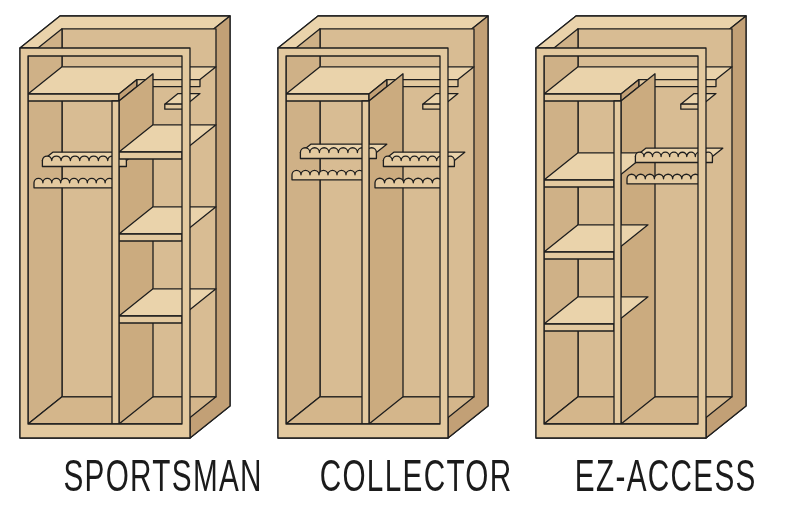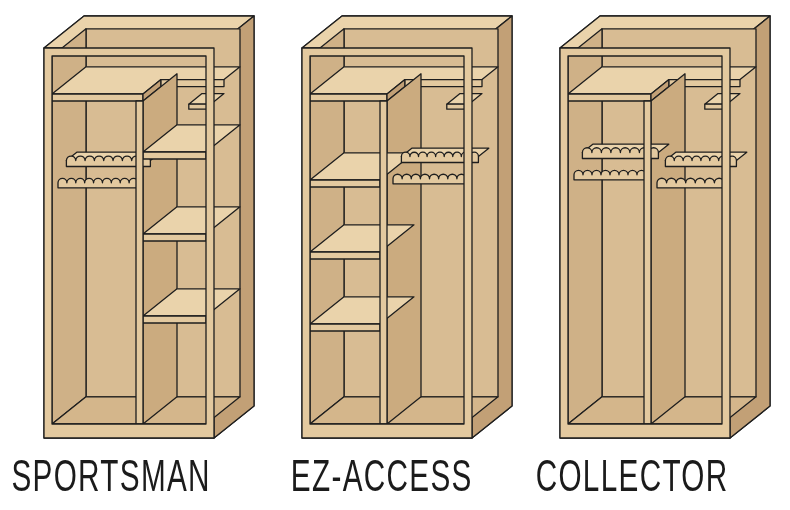--- a/index.html
+++ b/index.html
@@ -4,21 +4,21 @@
 <style>
   html,body{margin:0;padding:0;}
   body{
     width:790px;height:510px;background:#ffffff;overflow:hidden;
     font-family:"Liberation Sans",sans-serif;
   }
   .board{
     display:flex;justify-content:space-between;
     padding:4px 12px 0 12px;box-sizing:border-box;width:790px;
   }
-  figure{margin:0;width:250px;display:flex;flex-direction:column;align-items:flex-end;}
+  figure{margin:0;width:250px;display:flex;flex-direction:column;align-items:flex-start;}
   .cab{display:block;}
   figcaption{
     margin-top:4px;font-size:45px;font-weight:normal;letter-spacing:2px;
     transform:scaleX(0.66);transform-origin:center top;white-space:nowrap;
     color:#1b1b1b;
   }
 </style>
 </head>
 <body>
 
@@ -55,20 +55,47 @@
   </figure>
 
   <figure>
     <svg class="cab" width="226" height="442" viewBox="0 0 226 442">
         <path d="M8.0,434.0 L 8.0,44.0 L 48.0,12.0 L 218.0,12.0 L 218.0,402.0 L 178.0,434.0 Z" fill="#d8bc93" stroke="#1e1e1e" stroke-width="1.3" stroke-linejoin="round"></path>
         <path d="M8.0,44.0 L 178.0,44.0 L 218.0,12.0 L 48.0,12.0 Z" fill="#ead3ab" stroke="#1e1e1e" stroke-width="1.3" stroke-linejoin="round"></path>
         <path d="M178.0,44.0 L 218.0,12.0 L 218.0,402.0 L 178.0,434.0 Z" fill="#c2a076" stroke="#1e1e1e" stroke-width="1.3" stroke-linejoin="round"></path>
         <path d="M50.0,24.8 L 204.0,24.8 L 204.0,392.8 L 50.0,392.8 Z" fill="#d8bc93" stroke="#1e1e1e" stroke-width="1.3" stroke-linejoin="round"></path>
         <path d="M16.0,52.0 L 50.0,24.8 L 50.0,392.8 L 16.0,420.0 Z" fill="#cfb187" stroke="#1e1e1e" stroke-width="1.3" stroke-linejoin="round"></path>
         <path d="M16.0,420.0 L 170.0,420.0 L 204.0,392.8 L 50.0,392.8 Z" fill="#d4b68b" stroke="#1e1e1e" stroke-width="1.3" stroke-linejoin="round"></path>
+        <path d="M16.0,90.0 L 99.0,90.0 L 117.0,75.6 L 188.0,75.6 L 204.0,62.8 L 50.0,62.8 Z" fill="#ead3ab" stroke="#1e1e1e" stroke-width="1.3" stroke-linejoin="round"></path>
+        <path d="M16.0,90.0 L 99.0,90.0 L 99.0,97.0 L 16.0,97.0 Z" fill="#e3c99f" stroke="#1e1e1e" stroke-width="1.3" stroke-linejoin="round"></path>
+        <path d="M99.0,90.0 L 117.0,75.6 L 117.0,82.6 L 99.0,97.0 Z" fill="#c2a076" stroke="#1e1e1e" stroke-width="1.3" stroke-linejoin="round"></path>
+        <path d="M117.0,75.6 L 188.0,75.6 L 188.0,82.6 L 117.0,82.6 Z" fill="#e3c99f" stroke="#1e1e1e" stroke-width="1.3" stroke-linejoin="round"></path>
+        <path d="M152.8,100.2 L 174.8,100.2 L 188.0,89.6 L 166.0,89.6 Z" fill="#ead3ab" stroke="#1e1e1e" stroke-width="1.3" stroke-linejoin="round"></path>
+        <path d="M152.8,100.2 L 174.8,100.2 L 174.8,105.2 L 152.8,105.2 Z" fill="#e3c99f" stroke="#1e1e1e" stroke-width="1.3" stroke-linejoin="round"></path>
+        <path d="M99.0,97.0 L 133.0,69.8 L 133.0,392.8 L 99.0,420.0 Z" fill="#cbab7f" stroke="#1e1e1e" stroke-width="1.3" stroke-linejoin="round"></path>
+        <path d="M30.4,148.5 L 106.4,148.5 L 116.8,140.2 L 40.8,140.2 Z" fill="#ead3ab" stroke="#1e1e1e" stroke-width="1.3" stroke-linejoin="round"></path>
+        <path d="M30.4,154.5 L30.4,148.5 a4.75,4.75 0 0 1 9.50,0 a4.75,4.75 0 0 1 9.50,0 a4.75,4.75 0 0 1 9.50,0 a4.75,4.75 0 0 1 9.50,0 a4.75,4.75 0 0 1 9.50,0 a4.75,4.75 0 0 1 9.50,0 a4.75,4.75 0 0 1 9.50,0 a4.75,4.75 0 0 1 9.50,0 L106.4,154.5 Z" fill="#e3c99f" stroke="#1e1e1e" stroke-width="1.3" stroke-linejoin="round"></path>
+        <path d="M22.0,175.8 L22.0,170.8 a4.50,4.50 0 0 1 9.00,0 a4.50,4.50 0 0 1 9.00,0 a4.50,4.50 0 0 1 9.00,0 a4.50,4.50 0 0 1 9.00,0 a4.50,4.50 0 0 1 9.00,0 a4.50,4.50 0 0 1 9.00,0 a4.50,4.50 0 0 1 9.00,0 a4.50,4.50 0 0 1 9.00,0 L94.0,175.8 Z" fill="#e3c99f" stroke="#1e1e1e" stroke-width="1.3" stroke-linejoin="round"></path>
+        <path d="M113.4,156.5 L 184.4,156.5 L 194.8,148.2 L 123.8,148.2 Z" fill="#ead3ab" stroke="#1e1e1e" stroke-width="1.3" stroke-linejoin="round"></path>
+        <path d="M113.4,162.5 L113.4,156.5 a4.44,4.44 0 0 1 8.88,0 a4.44,4.44 0 0 1 8.88,0 a4.44,4.44 0 0 1 8.88,0 a4.44,4.44 0 0 1 8.88,0 a4.44,4.44 0 0 1 8.88,0 a4.44,4.44 0 0 1 8.88,0 a4.44,4.44 0 0 1 8.88,0 a4.44,4.44 0 0 1 8.88,0 L184.4,162.5 Z" fill="#e3c99f" stroke="#1e1e1e" stroke-width="1.3" stroke-linejoin="round"></path>
+        <path d="M105.0,183.8 L105.0,178.8 a4.79,4.79 0 0 1 9.57,0 a4.79,4.79 0 0 1 9.57,0 a4.79,4.79 0 0 1 9.57,0 a4.79,4.79 0 0 1 9.57,0 a4.79,4.79 0 0 1 9.57,0 a4.79,4.79 0 0 1 9.57,0 a4.79,4.79 0 0 1 9.57,0 L172.0,183.8 Z" fill="#e3c99f" stroke="#1e1e1e" stroke-width="1.3" stroke-linejoin="round"></path>
+        <path d="M92.0,97.0 L 99.0,97.0 L 99.0,420.0 L 92.0,420.0 Z" fill="#e3c99f" stroke="#1e1e1e" stroke-width="1.3" stroke-linejoin="round"></path>
+        <path d="M8.0,44.0 L 178.0,44.0 L 178.0,434.0 L 8.0,434.0 Z M16.0,52.0 L 170.0,52.0 L 170.0,420.0 L 16.0,420.0 Z" fill="#e3c99f" stroke="#1e1e1e" stroke-width="1.3" stroke-linejoin="round" fill-rule="evenodd"></path>
+      </svg>
+    <figcaption style="color: rgb(27, 27, 27);">COLLECTOR</figcaption>
+  </figure>
+
+  <figure>
+    <svg class="cab" width="226" height="442" viewBox="0 0 226 442">
+        <path d="M8.0,434.0 L 8.0,44.0 L 48.0,12.0 L 218.0,12.0 L 218.0,402.0 L 178.0,434.0 Z" fill="#d8bc93" stroke="#1e1e1e" stroke-width="1.3" stroke-linejoin="round"></path>
+        <path d="M8.0,44.0 L 178.0,44.0 L 218.0,12.0 L 48.0,12.0 Z" fill="#ead3ab" stroke="#1e1e1e" stroke-width="1.3" stroke-linejoin="round"></path>
+        <path d="M178.0,44.0 L 218.0,12.0 L 218.0,402.0 L 178.0,434.0 Z" fill="#c2a076" stroke="#1e1e1e" stroke-width="1.3" stroke-linejoin="round"></path>
+        <path d="M50.0,24.8 L 204.0,24.8 L 204.0,392.8 L 50.0,392.8 Z" fill="#d8bc93" stroke="#1e1e1e" stroke-width="1.3" stroke-linejoin="round"></path>
+        <path d="M16.0,52.0 L 50.0,24.8 L 50.0,392.8 L 16.0,420.0 Z" fill="#cfb187" stroke="#1e1e1e" stroke-width="1.3" stroke-linejoin="round"></path>
+        <path d="M16.0,420.0 L 170.0,420.0 L 204.0,392.8 L 50.0,392.8 Z" fill="#d4b68b" stroke="#1e1e1e" stroke-width="1.3" stroke-linejoin="round"></path>
         <path d="M16.0,90.0 L 93.0,90.0 L 111.0,75.6 L 188.0,75.6 L 204.0,62.8 L 50.0,62.8 Z" fill="#ead3ab" stroke="#1e1e1e" stroke-width="1.3" stroke-linejoin="round"></path>
         <path d="M16.0,90.0 L 93.0,90.0 L 93.0,97.0 L 16.0,97.0 Z" fill="#e3c99f" stroke="#1e1e1e" stroke-width="1.3" stroke-linejoin="round"></path>
         <path d="M93.0,90.0 L 111.0,75.6 L 111.0,82.6 L 93.0,97.0 Z" fill="#c2a076" stroke="#1e1e1e" stroke-width="1.3" stroke-linejoin="round"></path>
         <path d="M111.0,75.6 L 188.0,75.6 L 188.0,82.6 L 111.0,82.6 Z" fill="#e3c99f" stroke="#1e1e1e" stroke-width="1.3" stroke-linejoin="round"></path>
         <path d="M152.8,100.2 L 174.8,100.2 L 188.0,89.6 L 166.0,89.6 Z" fill="#ead3ab" stroke="#1e1e1e" stroke-width="1.3" stroke-linejoin="round"></path>
         <path d="M152.8,100.2 L 174.8,100.2 L 174.8,105.2 L 152.8,105.2 Z" fill="#e3c99f" stroke="#1e1e1e" stroke-width="1.3" stroke-linejoin="round"></path>
         <path d="M93.0,97.0 L 127.0,69.8 L 127.0,392.8 L 93.0,420.0 Z" fill="#cbab7f" stroke="#1e1e1e" stroke-width="1.3" stroke-linejoin="round"></path>
         <path d="M16.0,176.0 L 86.0,176.0 L 120.0,148.8 L 50.0,148.8 Z" fill="#ead3ab" stroke="#1e1e1e" stroke-width="1.3" stroke-linejoin="round"></path>
         <path d="M16.0,176.0 L 86.0,176.0 L 86.0,183.0 L 16.0,183.0 Z" fill="#e3c99f" stroke="#1e1e1e" stroke-width="1.3" stroke-linejoin="round"></path>
         <path d="M16.0,248.0 L 86.0,248.0 L 120.0,220.8 L 50.0,220.8 Z" fill="#ead3ab" stroke="#1e1e1e" stroke-width="1.3" stroke-linejoin="round"></path>
@@ -77,40 +104,13 @@
         <path d="M16.0,320.0 L 86.0,320.0 L 86.0,327.0 L 16.0,327.0 Z" fill="#e3c99f" stroke="#1e1e1e" stroke-width="1.3" stroke-linejoin="round"></path>
         <path d="M107.4,152.5 L 184.4,152.5 L 194.8,144.2 L 117.8,144.2 Z" fill="#ead3ab" stroke="#1e1e1e" stroke-width="1.3" stroke-linejoin="round"></path>
         <path d="M107.4,158.5 L107.4,152.5 a4.28,4.28 0 0 1 8.56,0 a4.28,4.28 0 0 1 8.56,0 a4.28,4.28 0 0 1 8.56,0 a4.28,4.28 0 0 1 8.56,0 a4.28,4.28 0 0 1 8.56,0 a4.28,4.28 0 0 1 8.56,0 a4.28,4.28 0 0 1 8.56,0 a4.28,4.28 0 0 1 8.56,0 a4.28,4.28 0 0 1 8.56,0 L184.4,158.5 Z" fill="#e3c99f" stroke="#1e1e1e" stroke-width="1.3" stroke-linejoin="round"></path>
         <path d="M99.0,179.8 L99.0,174.8 a4.56,4.56 0 0 1 9.13,0 a4.56,4.56 0 0 1 9.13,0 a4.56,4.56 0 0 1 9.13,0 a4.56,4.56 0 0 1 9.13,0 a4.56,4.56 0 0 1 9.13,0 a4.56,4.56 0 0 1 9.13,0 a4.56,4.56 0 0 1 9.13,0 a4.56,4.56 0 0 1 9.13,0 L172.0,179.8 Z" fill="#e3c99f" stroke="#1e1e1e" stroke-width="1.3" stroke-linejoin="round"></path>
         <path d="M86.0,97.0 L 93.0,97.0 L 93.0,420.0 L 86.0,420.0 Z" fill="#e3c99f" stroke="#1e1e1e" stroke-width="1.3" stroke-linejoin="round"></path>
         <path d="M8.0,44.0 L 178.0,44.0 L 178.0,434.0 L 8.0,434.0 Z M16.0,52.0 L 170.0,52.0 L 170.0,420.0 L 16.0,420.0 Z" fill="#e3c99f" stroke="#1e1e1e" stroke-width="1.3" stroke-linejoin="round" fill-rule="evenodd"></path>
       </svg>
     <figcaption style="color: rgb(27, 27, 27);">EZ-ACCESS</figcaption>
   </figure>
 
-  <figure>
-    <svg class="cab" width="226" height="442" viewBox="0 0 226 442">
-        <path d="M8.0,434.0 L 8.0,44.0 L 48.0,12.0 L 218.0,12.0 L 218.0,402.0 L 178.0,434.0 Z" fill="#d8bc93" stroke="#1e1e1e" stroke-width="1.3" stroke-linejoin="round"></path>
-        <path d="M8.0,44.0 L 178.0,44.0 L 218.0,12.0 L 48.0,12.0 Z" fill="#ead3ab" stroke="#1e1e1e" stroke-width="1.3" stroke-linejoin="round"></path>
-        <path d="M178.0,44.0 L 218.0,12.0 L 218.0,402.0 L 178.0,434.0 Z" fill="#c2a076" stroke="#1e1e1e" stroke-width="1.3" stroke-linejoin="round"></path>
-        <path d="M50.0,24.8 L 204.0,24.8 L 204.0,392.8 L 50.0,392.8 Z" fill="#d8bc93" stroke="#1e1e1e" stroke-width="1.3" stroke-linejoin="round"></path>
-        <path d="M16.0,52.0 L 50.0,24.8 L 50.0,392.8 L 16.0,420.0 Z" fill="#cfb187" stroke="#1e1e1e" stroke-width="1.3" stroke-linejoin="round"></path>
-        <path d="M16.0,420.0 L 170.0,420.0 L 204.0,392.8 L 50.0,392.8 Z" fill="#d4b68b" stroke="#1e1e1e" stroke-width="1.3" stroke-linejoin="round"></path>
-        <path d="M16.0,90.0 L 99.0,90.0 L 117.0,75.6 L 188.0,75.6 L 204.0,62.8 L 50.0,62.8 Z" fill="#ead3ab" stroke="#1e1e1e" stroke-width="1.3" stroke-linejoin="round"></path>
-        <path d="M16.0,90.0 L 99.0,90.0 L 99.0,97.0 L 16.0,97.0 Z" fill="#e3c99f" stroke="#1e1e1e" stroke-width="1.3" stroke-linejoin="round"></path>
-        <path d="M99.0,90.0 L 117.0,75.6 L 117.0,82.6 L 99.0,97.0 Z" fill="#c2a076" stroke="#1e1e1e" stroke-width="1.3" stroke-linejoin="round"></path>
-        <path d="M117.0,75.6 L 188.0,75.6 L 188.0,82.6 L 117.0,82.6 Z" fill="#e3c99f" stroke="#1e1e1e" stroke-width="1.3" stroke-linejoin="round"></path>
-        <path d="M152.8,100.2 L 174.8,100.2 L 188.0,89.6 L 166.0,89.6 Z" fill="#ead3ab" stroke="#1e1e1e" stroke-width="1.3" stroke-linejoin="round"></path>
-        <path d="M152.8,100.2 L 174.8,100.2 L 174.8,105.2 L 152.8,105.2 Z" fill="#e3c99f" stroke="#1e1e1e" stroke-width="1.3" stroke-linejoin="round"></path>
-        <path d="M99.0,97.0 L 133.0,69.8 L 133.0,392.8 L 99.0,420.0 Z" fill="#cbab7f" stroke="#1e1e1e" stroke-width="1.3" stroke-linejoin="round"></path>
-        <path d="M30.4,148.5 L 106.4,148.5 L 116.8,140.2 L 40.8,140.2 Z" fill="#ead3ab" stroke="#1e1e1e" stroke-width="1.3" stroke-linejoin="round"></path>
-        <path d="M30.4,154.5 L30.4,148.5 a4.75,4.75 0 0 1 9.50,0 a4.75,4.75 0 0 1 9.50,0 a4.75,4.75 0 0 1 9.50,0 a4.75,4.75 0 0 1 9.50,0 a4.75,4.75 0 0 1 9.50,0 a4.75,4.75 0 0 1 9.50,0 a4.75,4.75 0 0 1 9.50,0 a4.75,4.75 0 0 1 9.50,0 L106.4,154.5 Z" fill="#e3c99f" stroke="#1e1e1e" stroke-width="1.3" stroke-linejoin="round"></path>
-        <path d="M22.0,175.8 L22.0,170.8 a4.50,4.50 0 0 1 9.00,0 a4.50,4.50 0 0 1 9.00,0 a4.50,4.50 0 0 1 9.00,0 a4.50,4.50 0 0 1 9.00,0 a4.50,4.50 0 0 1 9.00,0 a4.50,4.50 0 0 1 9.00,0 a4.50,4.50 0 0 1 9.00,0 a4.50,4.50 0 0 1 9.00,0 L94.0,175.8 Z" fill="#e3c99f" stroke="#1e1e1e" stroke-width="1.3" stroke-linejoin="round"></path>
-        <path d="M113.4,156.5 L 184.4,156.5 L 194.8,148.2 L 123.8,148.2 Z" fill="#ead3ab" stroke="#1e1e1e" stroke-width="1.3" stroke-linejoin="round"></path>
-        <path d="M113.4,162.5 L113.4,156.5 a4.44,4.44 0 0 1 8.88,0 a4.44,4.44 0 0 1 8.88,0 a4.44,4.44 0 0 1 8.88,0 a4.44,4.44 0 0 1 8.88,0 a4.44,4.44 0 0 1 8.88,0 a4.44,4.44 0 0 1 8.88,0 a4.44,4.44 0 0 1 8.88,0 a4.44,4.44 0 0 1 8.88,0 L184.4,162.5 Z" fill="#e3c99f" stroke="#1e1e1e" stroke-width="1.3" stroke-linejoin="round"></path>
-        <path d="M105.0,183.8 L105.0,178.8 a4.79,4.79 0 0 1 9.57,0 a4.79,4.79 0 0 1 9.57,0 a4.79,4.79 0 0 1 9.57,0 a4.79,4.79 0 0 1 9.57,0 a4.79,4.79 0 0 1 9.57,0 a4.79,4.79 0 0 1 9.57,0 a4.79,4.79 0 0 1 9.57,0 L172.0,183.8 Z" fill="#e3c99f" stroke="#1e1e1e" stroke-width="1.3" stroke-linejoin="round"></path>
-        <path d="M92.0,97.0 L 99.0,97.0 L 99.0,420.0 L 92.0,420.0 Z" fill="#e3c99f" stroke="#1e1e1e" stroke-width="1.3" stroke-linejoin="round"></path>
-        <path d="M8.0,44.0 L 178.0,44.0 L 178.0,434.0 L 8.0,434.0 Z M16.0,52.0 L 170.0,52.0 L 170.0,420.0 L 16.0,420.0 Z" fill="#e3c99f" stroke="#1e1e1e" stroke-width="1.3" stroke-linejoin="round" fill-rule="evenodd"></path>
-      </svg>
-    <figcaption style="color: rgb(27, 27, 27);">COLLECTOR</figcaption>
-  </figure>
-
 </main>
 
 </body></html>

